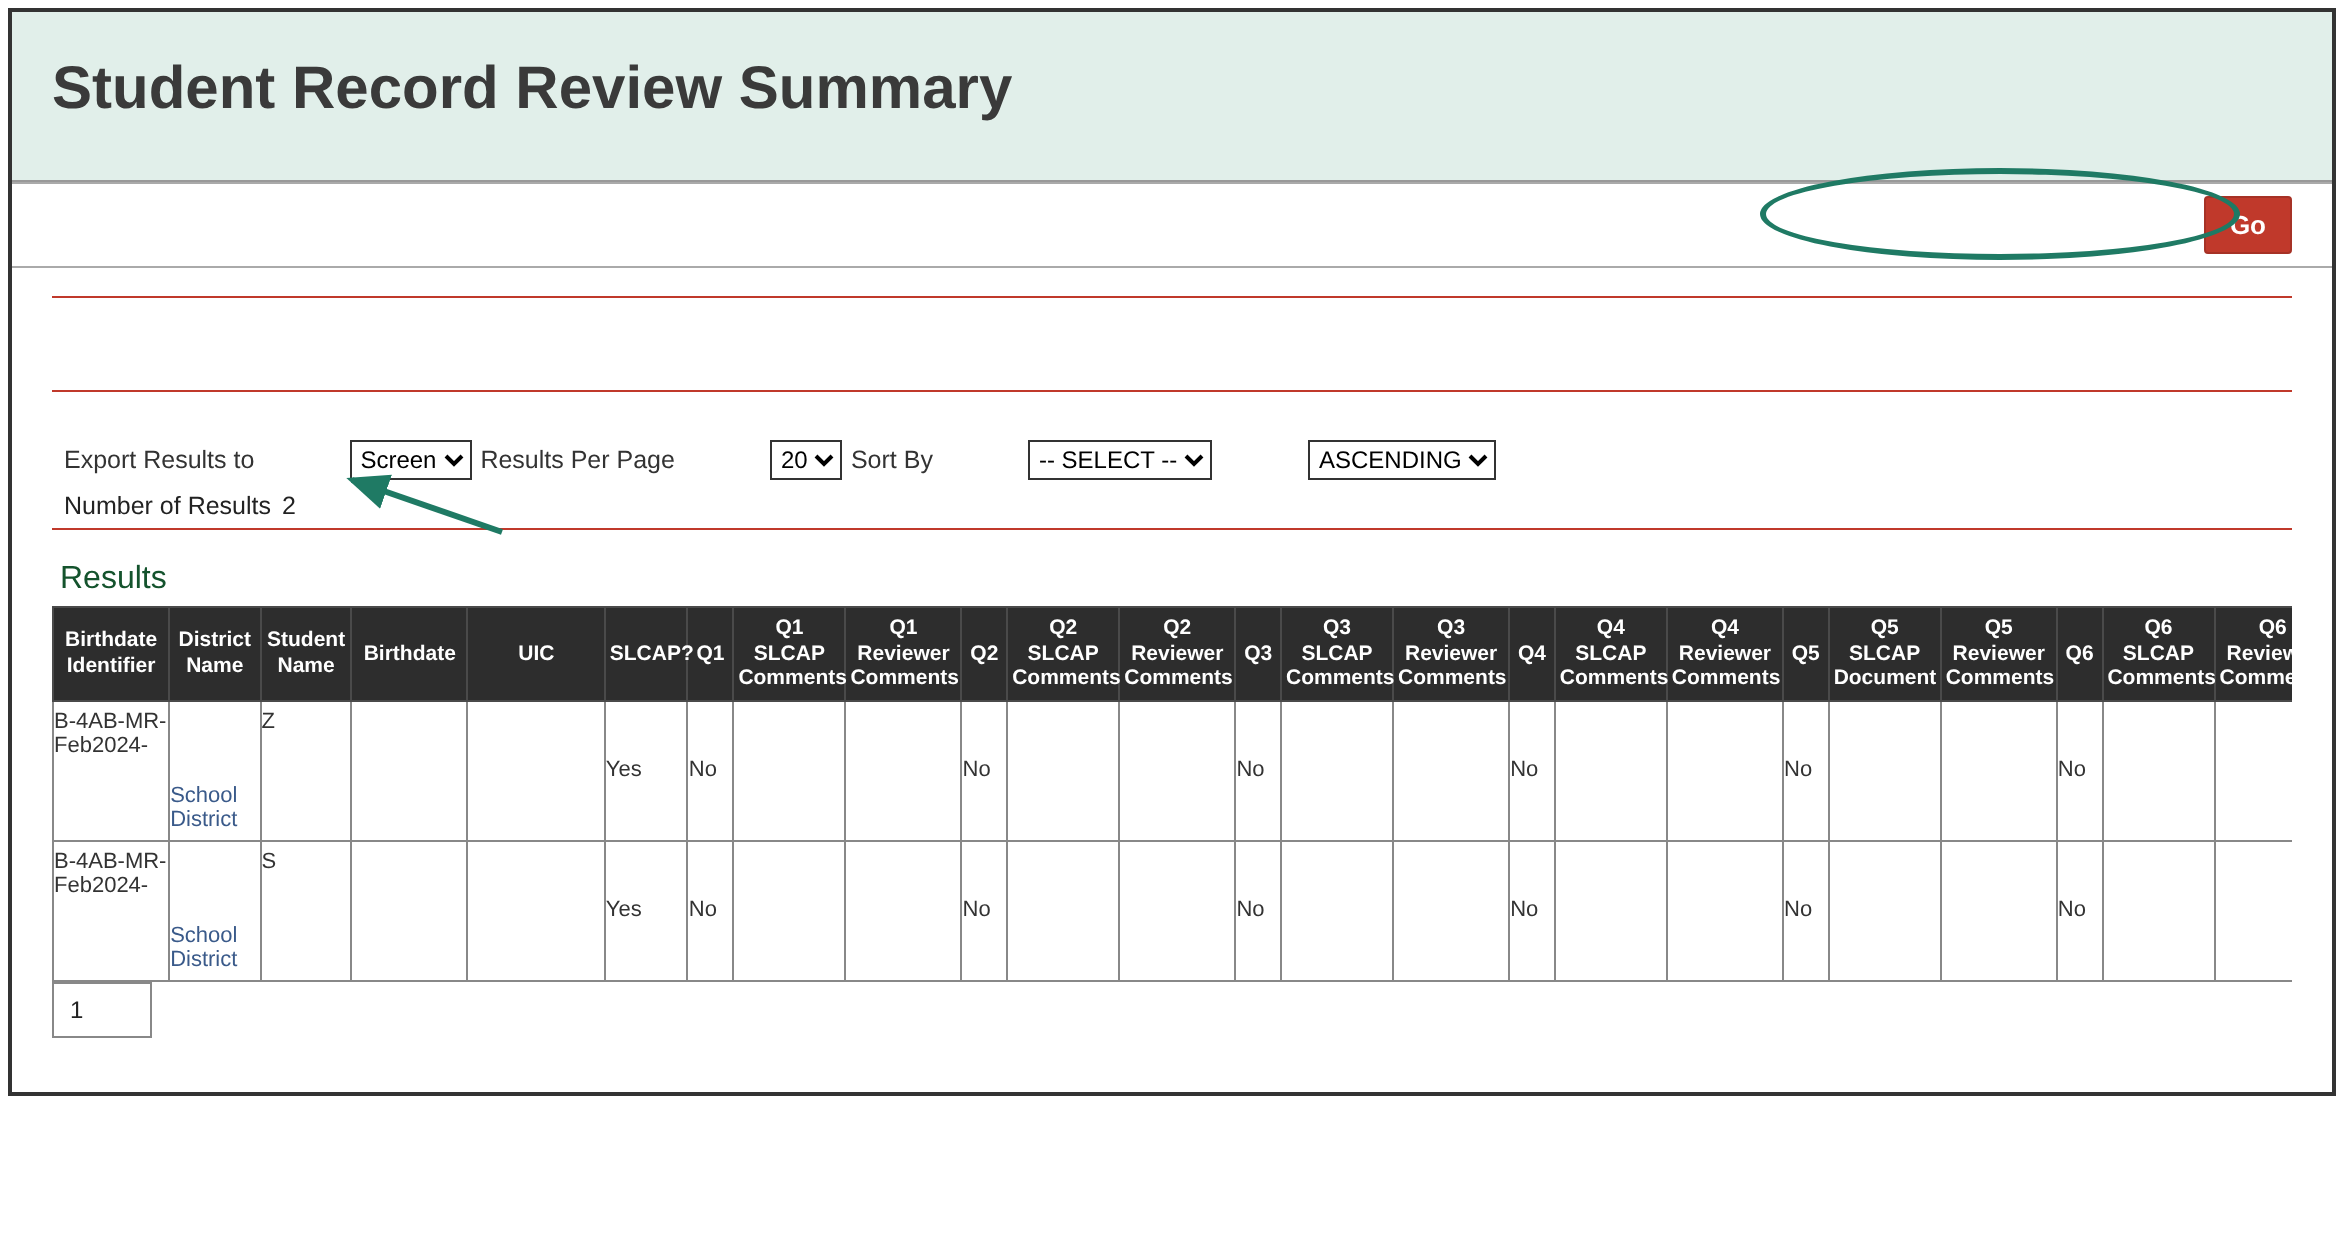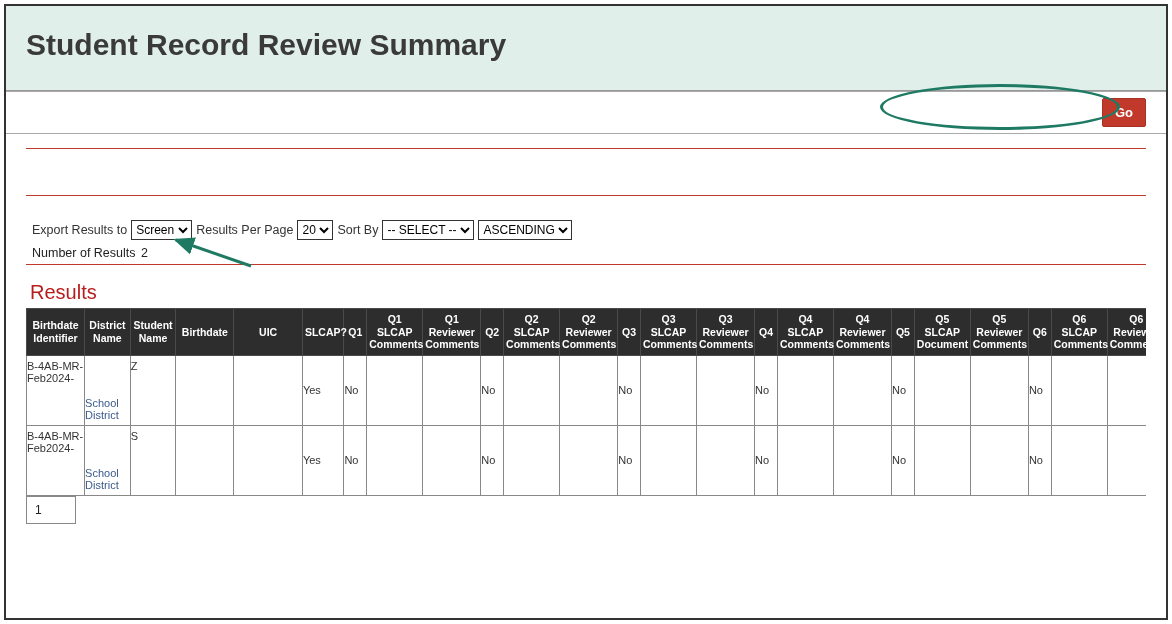--- a/index.html
+++ b/index.html
@@ -6,21 +6,21 @@
   body {
     margin: 0;
     font-family: Arial, Helvetica, sans-serif;
     background: #fff;
     color: #222;
   }
   .frame {
     border: 2px solid #333;
     margin: 4px;
     width: 1164px;
-    height: 616px;
+    height: 544px;
     overflow: hidden;
     position: relative;
   }
   .header {
     background: #e1efea;
     padding: 22px 20px 28px 20px;
     border-bottom: 1px solid #999;
   }
   .header h1 {
     margin: 0;
@@ -75,35 +75,36 @@
     display: flex;
     align-items: center;
     gap: 4px;
     position: relative;
   }
   .controls select {
     font-size: 12px;
     border: 1px solid #333;
     background: #fff;
     height: 20px;
+    margin-left: 44px;
   }
   .num-results {
     font-size: 12.5px;
     padding: 2px 0 4px 6px;
   }
   .arrow-annot {
     position: absolute;
     left: 140px;
     top: 22px;
     pointer-events: none;
   }
   .results-label {
-    font-size: 20px;
+    font-size: 16px;
     font-weight: 400;
-    color: #b91c1c;
+    color: #14532d;
     margin: 16px 0 4px 4px;
   }
   .table-wrap {
     overflow: hidden;
   }
   table.results {
     border-collapse: collapse;
     font-size: 11px;
     width: 1140px;
     table-layout: fixed;

